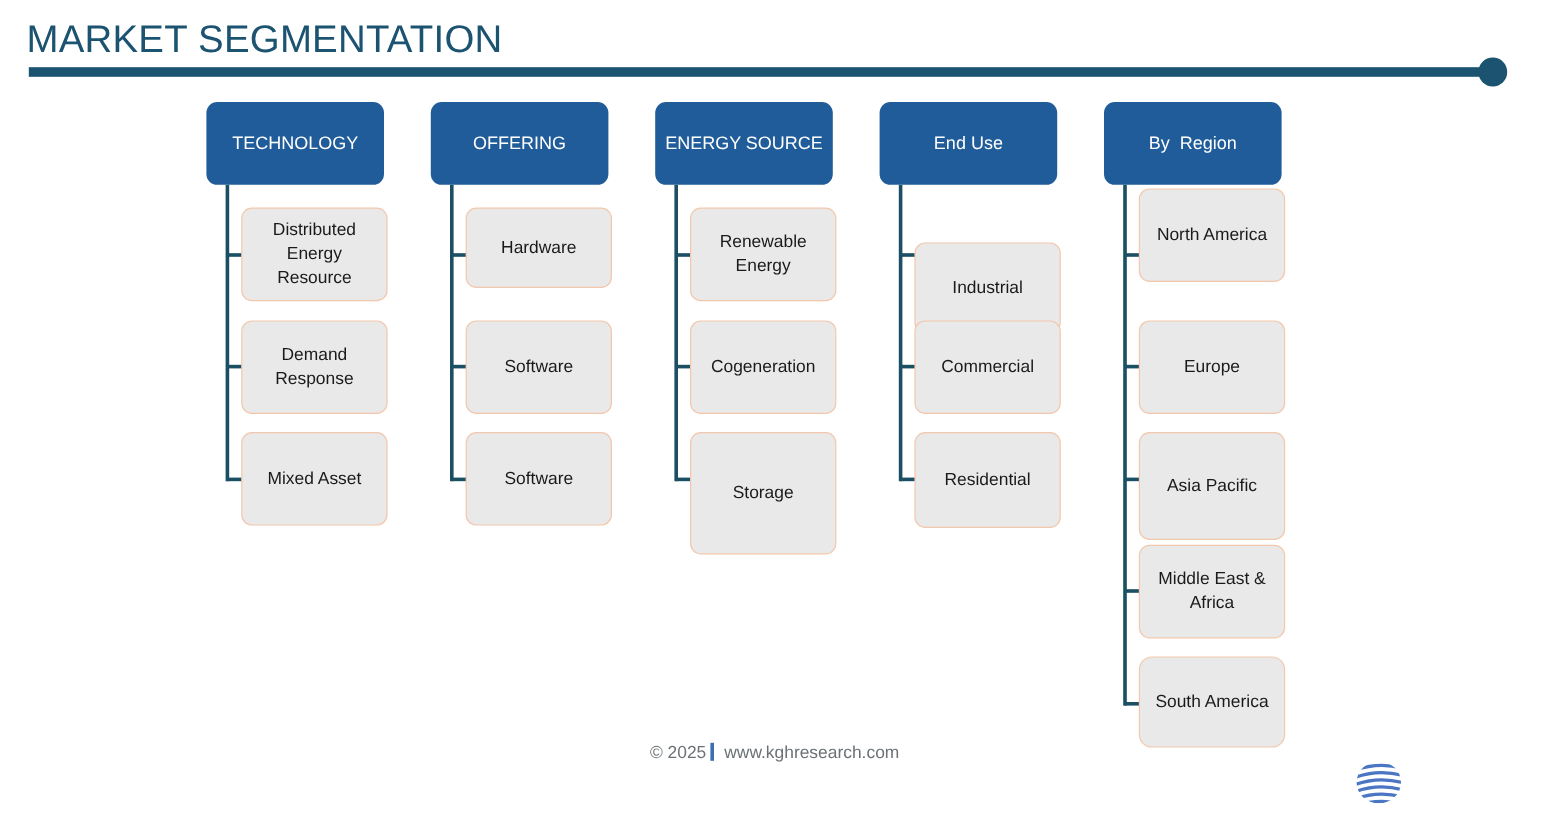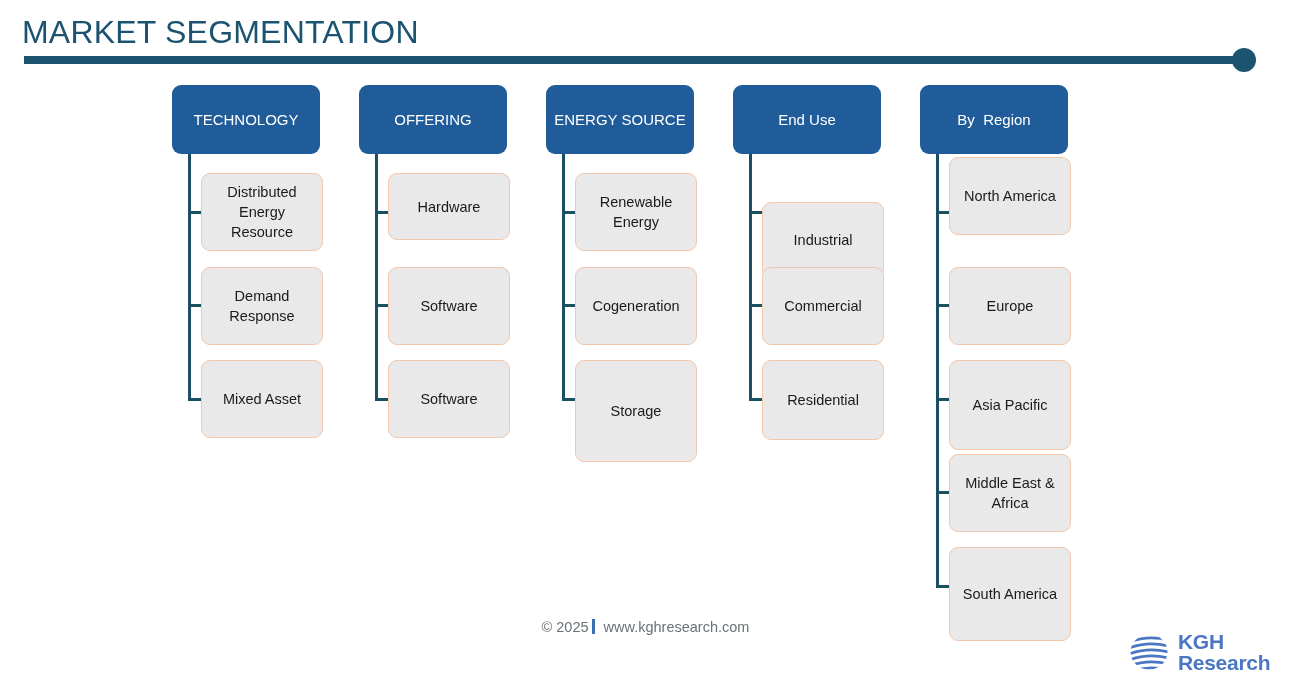--- a/index.html
+++ b/index.html
@@ -207,21 +207,21 @@
       <div class="column-trunk" style="height: 433.5px;"></div>
       <div class="child-stub" style="top: 125.5px;"></div>
       <div class="child-node" style="top: 72px; height: 78px;">North America</div>
       <div class="child-stub" style="top: 219px;"></div>
       <div class="child-node" style="top: 181.5px; height: 78px;">Europe</div>
       <div class="child-stub" style="top: 312.5px;"></div>
       <div class="child-node" style="top: 275px; height: 90px;">Asia Pacific</div>
       <div class="child-stub" style="top: 406px;"></div>
       <div class="child-node" style="top: 368.5px; height: 78px;">Middle East &amp; Africa</div>
       <div class="child-stub" style="top: 499.5px;"></div>
-      <div class="child-node" style="top: 462px; height: 94px;">South America</div>
+      <div class="child-node" style="top: 462px; height: 76px; border-radius: 11px;">South America</div>
     </div>
   </div>
 
 <div id="footer-credit">
   <span>© 2025</span><span class="divider-bar"></span><span>www.kghresearch.com</span>
 </div>
 
 <div id="brand-logo">
   <svg width="46" height="46" viewBox="0 0 46 46">
     <defs>
@@ -232,17 +232,13 @@
     <g clip-path="url(#globeClip)" fill="none" stroke="#4a76c4" stroke-width="2.7" stroke-linecap="round">
       <path d="M -4 10 Q 20 -2 46 6"></path>
       <path d="M -4 16 Q 20 4 46 12"></path>
       <path d="M -4 22 Q 20 10 46 18"></path>
       <path d="M -4 28 Q 20 16 46 24"></path>
       <path d="M -4 34 Q 20 22 46 30"></path>
       <path d="M -4 40 Q 20 28 46 36"></path>
       <path d="M -4 46 Q 20 34 46 42"></path>
     </g>
   </svg>
-  <div class="logo-text">
-    <div>KGH</div>
-    <div>Research</div>
-  </div>
 </div>
 
 </body></html>

